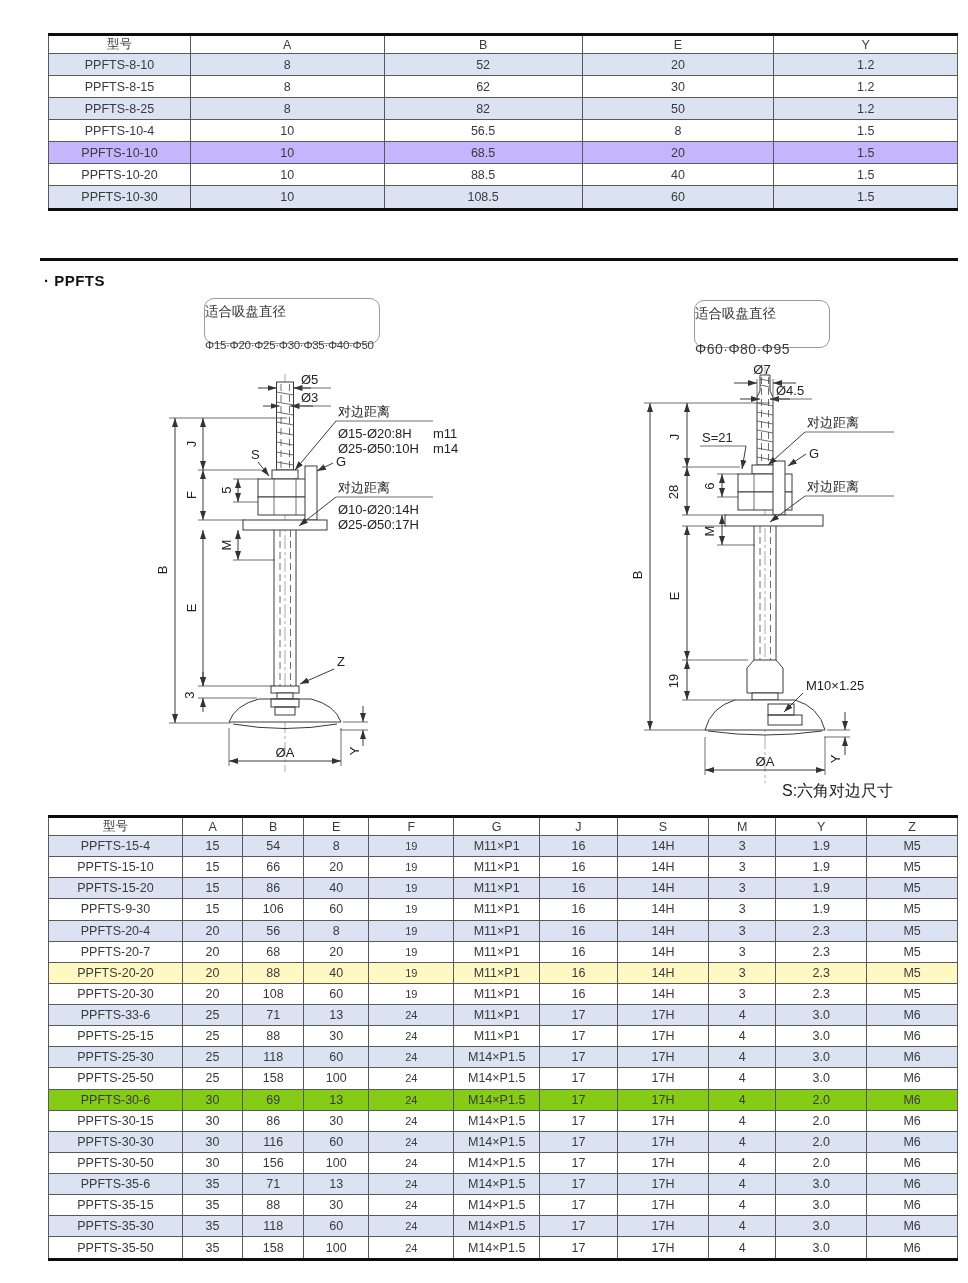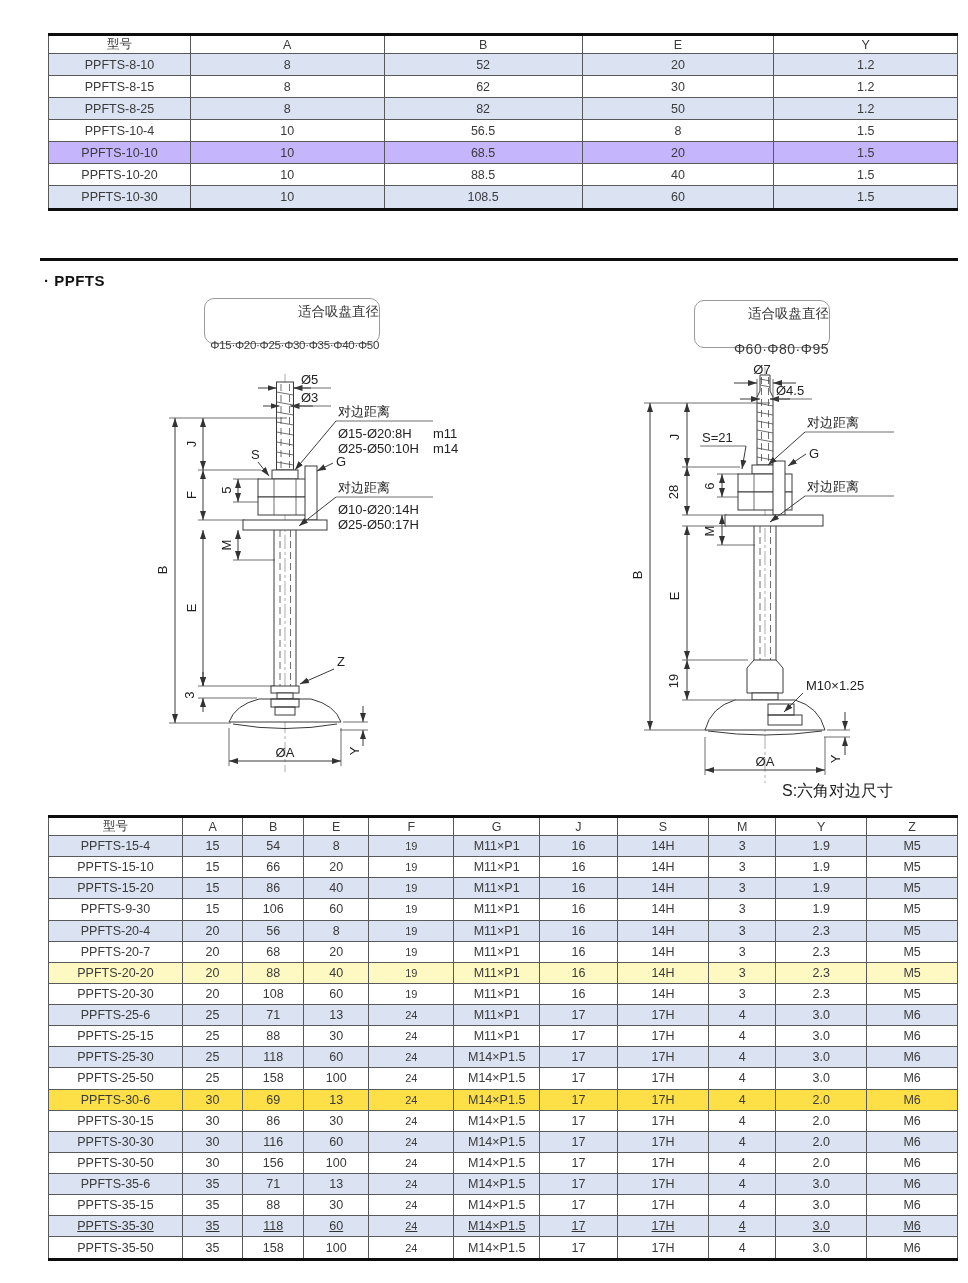--- a/index.html
+++ b/index.html
@@ -18,21 +18,21 @@
   #t1 th:nth-child(1){width:15.6%}#t1 th:nth-child(2){width:21.3%}#t1 th:nth-child(3){width:21.8%}
   #t1 th:nth-child(4){width:21.1%}#t1 th:nth-child(5){width:20.2%}
   #t2 th:nth-child(1){width:14.8%}#t2 th:nth-child(2){width:6.6%}#t2 th:nth-child(3){width:6.7%}
   #t2 th:nth-child(4){width:7.1%}#t2 th:nth-child(5){width:9.4%}#t2 th:nth-child(6){width:9.4%}
   #t2 th:nth-child(7){width:8.6%}#t2 th:nth-child(8){width:10.0%}#t2 th:nth-child(9){width:7.4%}
   #t2 th:nth-child(10){width:10.0%}#t2 th:nth-child(11){width:10.0%}
   #t2 td:nth-child(5){font-size:11px;}
   .sep{left:40px;top:258px;width:918px;height:3px;background:#0d0d0d;}
   .section-title{left:44px;top:272px;font-size:15px;font-weight:bold;color:#111;letter-spacing:0.5px;}
   .fitbox{position:absolute;border:1.5px solid #9a9a9a;border-radius:10px;background:#fff;
-          text-align:right;color:#3a3a3a;box-sizing:border-box;}
+          text-align:left;color:#3a3a3a;box-sizing:border-box;}
   .fitbox .ft{font-size:13.5px;margin-top:4px;}
   .fitbox .fs{font-size:11.5px;letter-spacing:-0.3px;margin-top:18px;}
   #fit-right .fs{font-size:14px;letter-spacing:0.5px;}
   .footnote{left:782px;top:781px;font-size:16px;color:#222;}
   svg text{fill:#222;font-size:13px;font-family:"Liberation Sans","DejaVu Sans",sans-serif;}
   svg .cjk{font-size:13px;}
   .dline{stroke:#3a3a3a;stroke-width:1;fill:none;}
   .wfill{stroke:#3a3a3a;stroke-width:1;fill:#ffffff;}
   .thin{stroke:#4a4a4a;stroke-width:0.8;fill:none;}
   .dash{stroke:#4a4a4a;stroke-width:0.8;fill:none;stroke-dasharray:7 4;}
@@ -440,21 +440,21 @@
         <td>60</td>
         <td>19</td>
         <td>M11×P1</td>
         <td>16</td>
         <td>14H</td>
         <td>3</td>
         <td>2.3</td>
         <td>M5</td>
       </tr>
       <tr style="background: rgb(219, 226, 242);">
-        <td>PPFTS-25-6</td>
+        <td>PPFTS-33-6</td>
         <td>25</td>
         <td>71</td>
         <td>13</td>
         <td>24</td>
         <td>M11×P1</td>
         <td>17</td>
         <td>17H</td>
         <td>4</td>
         <td>3.0</td>
         <td>M6</td>
@@ -491,21 +491,21 @@
         <td>158</td>
         <td>100</td>
         <td>24</td>
         <td>M14×P1.5</td>
         <td>17</td>
         <td>17H</td>
         <td>4</td>
         <td>3.0</td>
         <td>M6</td>
       </tr>
-      <tr style="background: #fde047;">
+      <tr style="background: #84cc16;">
         <td>PPFTS-30-6</td>
         <td>30</td>
         <td>69</td>
         <td>13</td>
         <td>24</td>
         <td>M14×P1.5</td>
         <td>17</td>
         <td>17H</td>
         <td>4</td>
         <td>2.0</td>
@@ -569,21 +569,21 @@
         <td>88</td>
         <td>30</td>
         <td>24</td>
         <td>M14×P1.5</td>
         <td>17</td>
         <td>17H</td>
         <td>4</td>
         <td>3.0</td>
         <td>M6</td>
       </tr>
-      <tr style="background: rgb(219, 226, 242); text-decoration: underline;">
+      <tr style="background: rgb(219, 226, 242);">
         <td>PPFTS-35-30</td>
         <td>35</td>
         <td>118</td>
         <td>60</td>
         <td>24</td>
         <td>M14×P1.5</td>
         <td>17</td>
         <td>17H</td>
         <td>4</td>
         <td>3.0</td>

